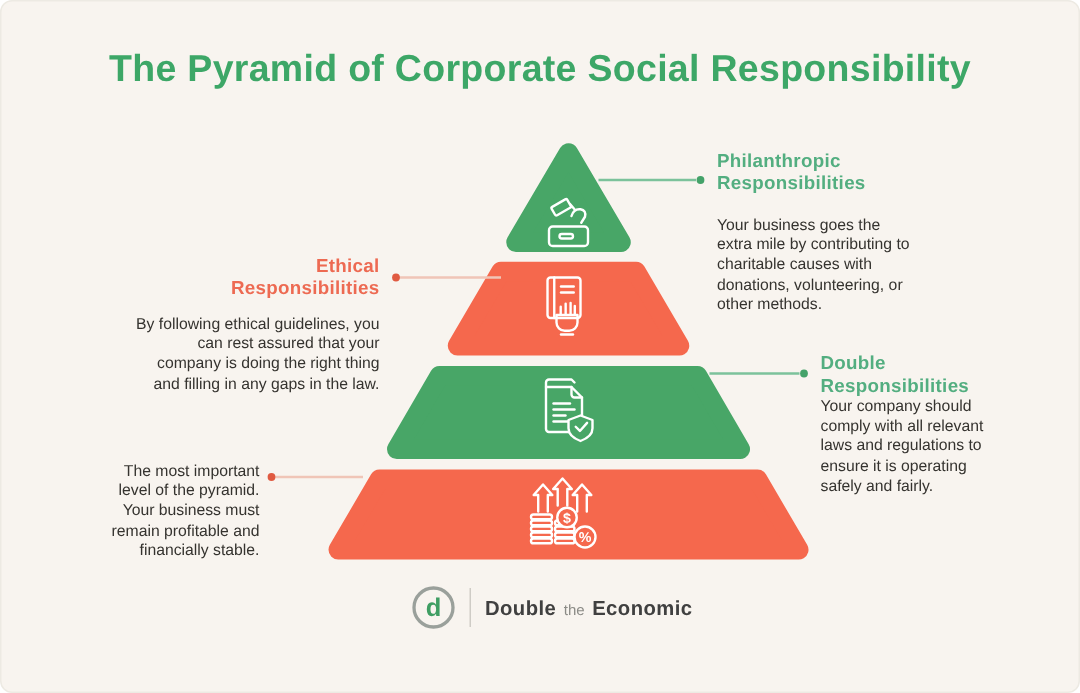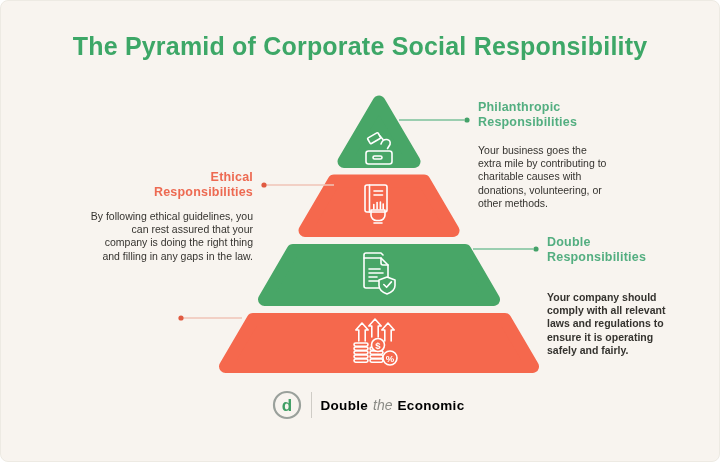--- a/index.html
+++ b/index.html
@@ -19,32 +19,32 @@
   .heading.red{color:#ed6a52;}
   .desc{font-size:10.5px;line-height:13.2px;color:#35332f;}
   .align-right{text-align:right;}
   .align-right .heading{margin-left:auto;}
   .hmax{max-width:118px;}
   .phil-block{left:477px;top:99px;width:130px;}
   .phil-block .desc{margin-top:14px;}
   .eth-block{left:88px;top:169px;width:164px;}
   .eth-block .desc{margin-top:10px;}
   .legal-block{left:546px;top:234px;width:120px;}
-  .legal-block .desc{margin-top:26px;font-weight:bold;}
+  .legal-block .desc{margin-top:0;}
   .econ-block{left:58px;top:298px;width:114px;}
   .econ-block .desc{margin-top:9px;}
   .logo{
     position:absolute;left:0;right:0;top:389px;
     display:flex;justify-content:center;align-items:center;gap:9px;
     margin-left:16px;
   }
   .logo-divider{width:1px;height:26px;background:#cfccc6;}
   .logo-text{display:flex;align-items:baseline;gap:5px;}
-  .logo-word{font-size:13.5px;font-weight:bold;color:#000000;letter-spacing:.3px;}
-  .logo-the{font-size:14px;font-style:italic;color:#8b8b86;}
+  .logo-word{font-size:13.5px;font-weight:bold;color:#404040;letter-spacing:.3px;}
+  .logo-the{font-size:10px;color:#8b8b86;}
 </style>
 </head>
 <body>
 
 <div class="canvas">
 
   <div class="title">The Pyramid of Corporate Social Responsibility</div>
 
   <svg class="pyr-svg" width="718" height="460" viewBox="0 0 718 460">
 
@@ -133,20 +133,21 @@
     <div class="heading red hmax">Ethical Responsibilities</div>
     <div class="desc">By following ethical guidelines, you can rest assured that your company is doing the right thing and filling in any gaps in the law.</div>
   </div>
 
   <div class="block legal-block">
     <div class="heading green hmax">Double Responsibilities</div>
     <div class="desc">Your company should comply with all relevant laws and regulations to ensure it is operating safely and fairly.</div>
   </div>
 
   <div class="block econ-block align-right">
+    <div class="desc">The most important level of the pyramid. Your business must remain profitable and financially stable.</div>
   </div>
 
   <div class="logo">
     <svg width="30" height="30" viewBox="0 0 30 30">
       <circle cx="15" cy="15" r="13" fill="none" stroke-width="2.2" stroke="#9aa09b"></circle>
       <text x="15" y="20.5" text-anchor="middle" font-size="17" font-weight="bold" font-family="Liberation Sans, sans-serif" fill="#3f9e63">d</text>
     </svg>
     <div class="logo-divider"></div>
     <div class="logo-text">
       <span class="logo-word">Double</span>

